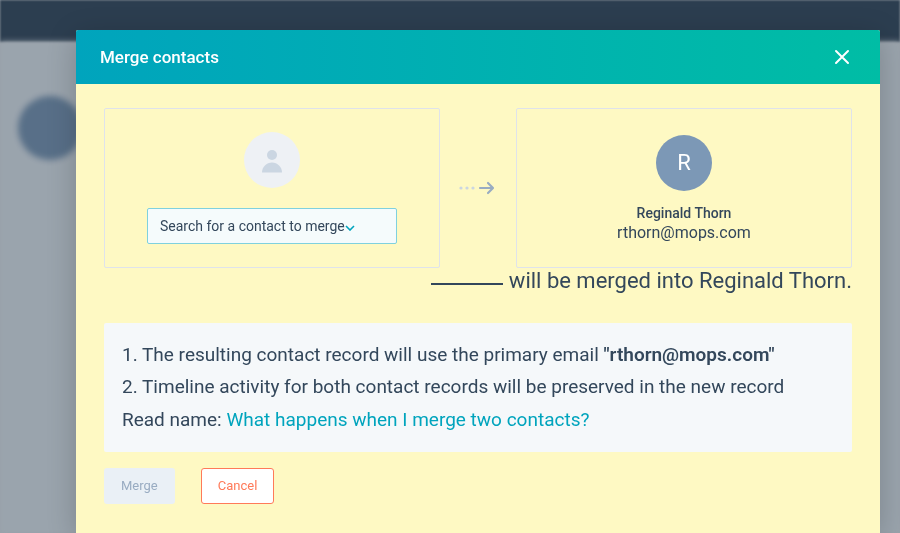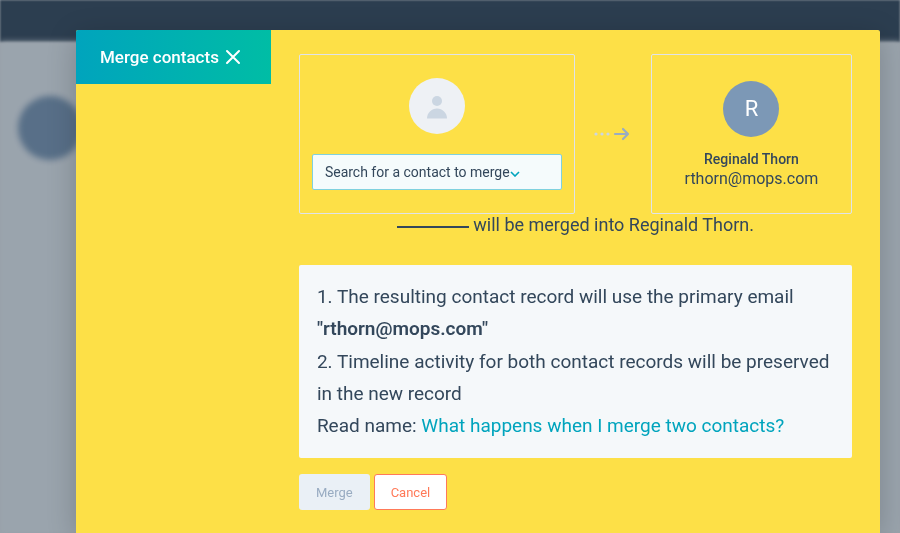--- a/index.html
+++ b/index.html
@@ -36,24 +36,24 @@
     position: absolute;
     inset: 0;
     background: rgba(45,62,80,0.45);
   }
   .modal {
     position: absolute;
     top: 30px;
     left: 76px;
     right: 20px;
     bottom: 0;
-    background: #fde047;
+    background: #fef9c3;
     box-shadow: 0 6px 30px rgba(0,0,0,0.2);
     display: flex;
-    flex-direction: row;
+    flex-direction: column;
     border-radius: 2px 2px 0 0;
     overflow: hidden;
   }
   .modal-header {
     height: 54px;
     background: linear-gradient(90deg, #00a4bd 0%, #00bda5 100%);
     color: #fff;
     display: flex;
     align-items: center;
     padding: 0 24px;
@@ -134,22 +134,22 @@
     font-size: 14px;
     color: #33475b;
     font-weight: 500;
   }
   .target-email {
     font-size: 16px;
     color: #33475b;
     margin-top: 2px;
   }
   .merge-sentence {
-    text-align: center;
-    font-size: 18px;
+    text-align: right;
+    font-size: 22px;
     color: #33475b;
   }
   .merge-sentence .blank {
     display: inline-block;
     border-bottom: 2px solid #33475b;
     width: 72px;
     vertical-align: baseline;
     transform: translateY(-3px);
   }
   .info-box {
@@ -159,21 +159,21 @@
     font-size: 19px;
     color: #33475b;
     line-height: 1.7;
     border-radius: 2px;
   }
   .info-box .bold { font-weight: 600; }
   .info-box .link { color: #00a4bd; cursor: pointer; }
   .footer {
     display: flex;
     align-items: flex-end;
-    gap: 4px;
+    gap: 26px;
     margin-top: 16px;
   }
   .btn {
     height: 36px;
     padding: 0 16px;
     border-radius: 3px;
     font-size: 13px;
     display: inline-flex;
     align-items: center;
     cursor: pointer;

